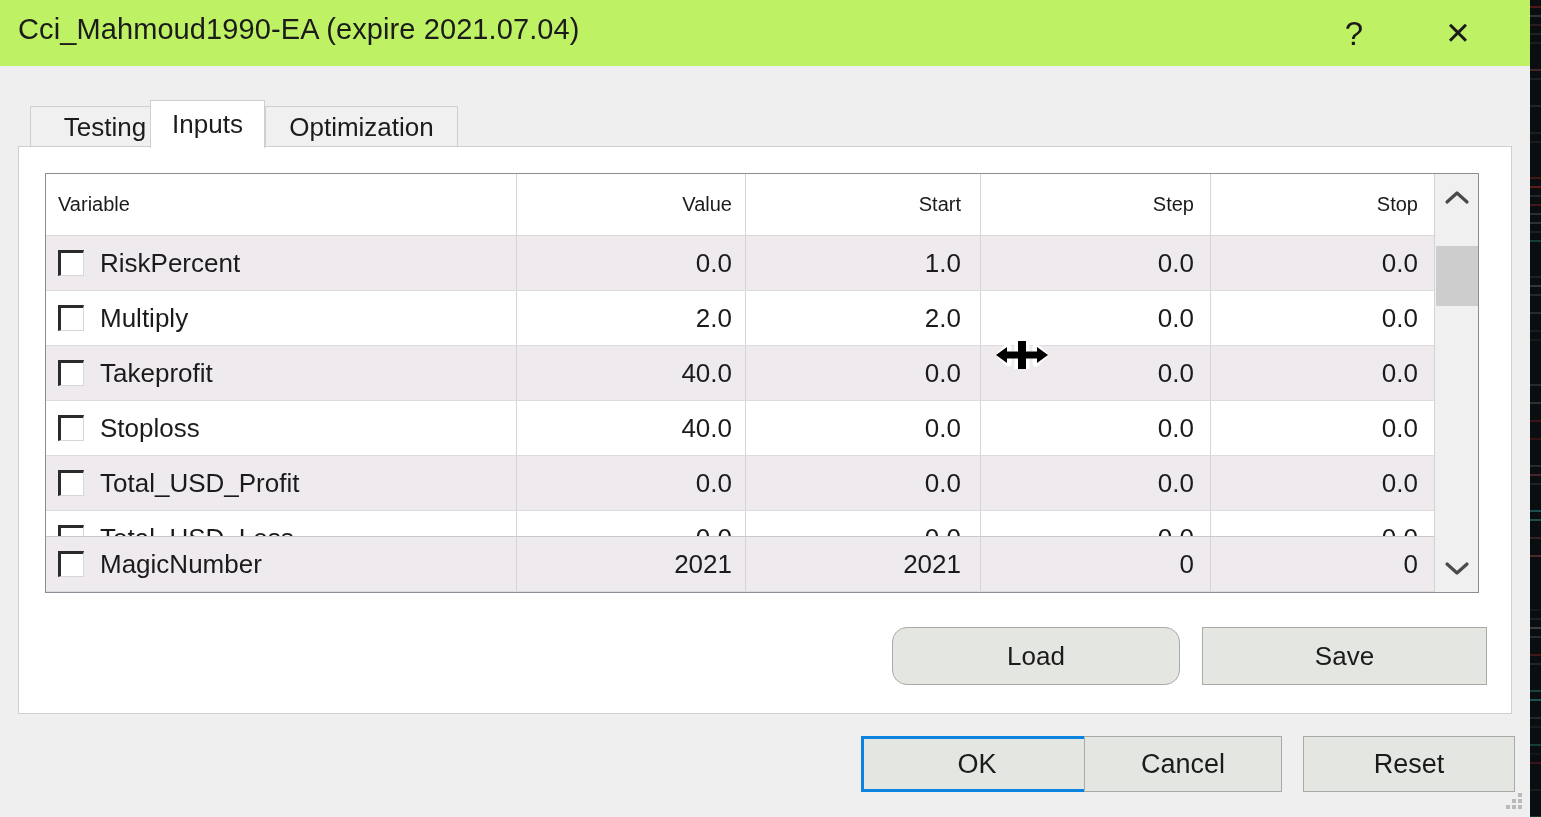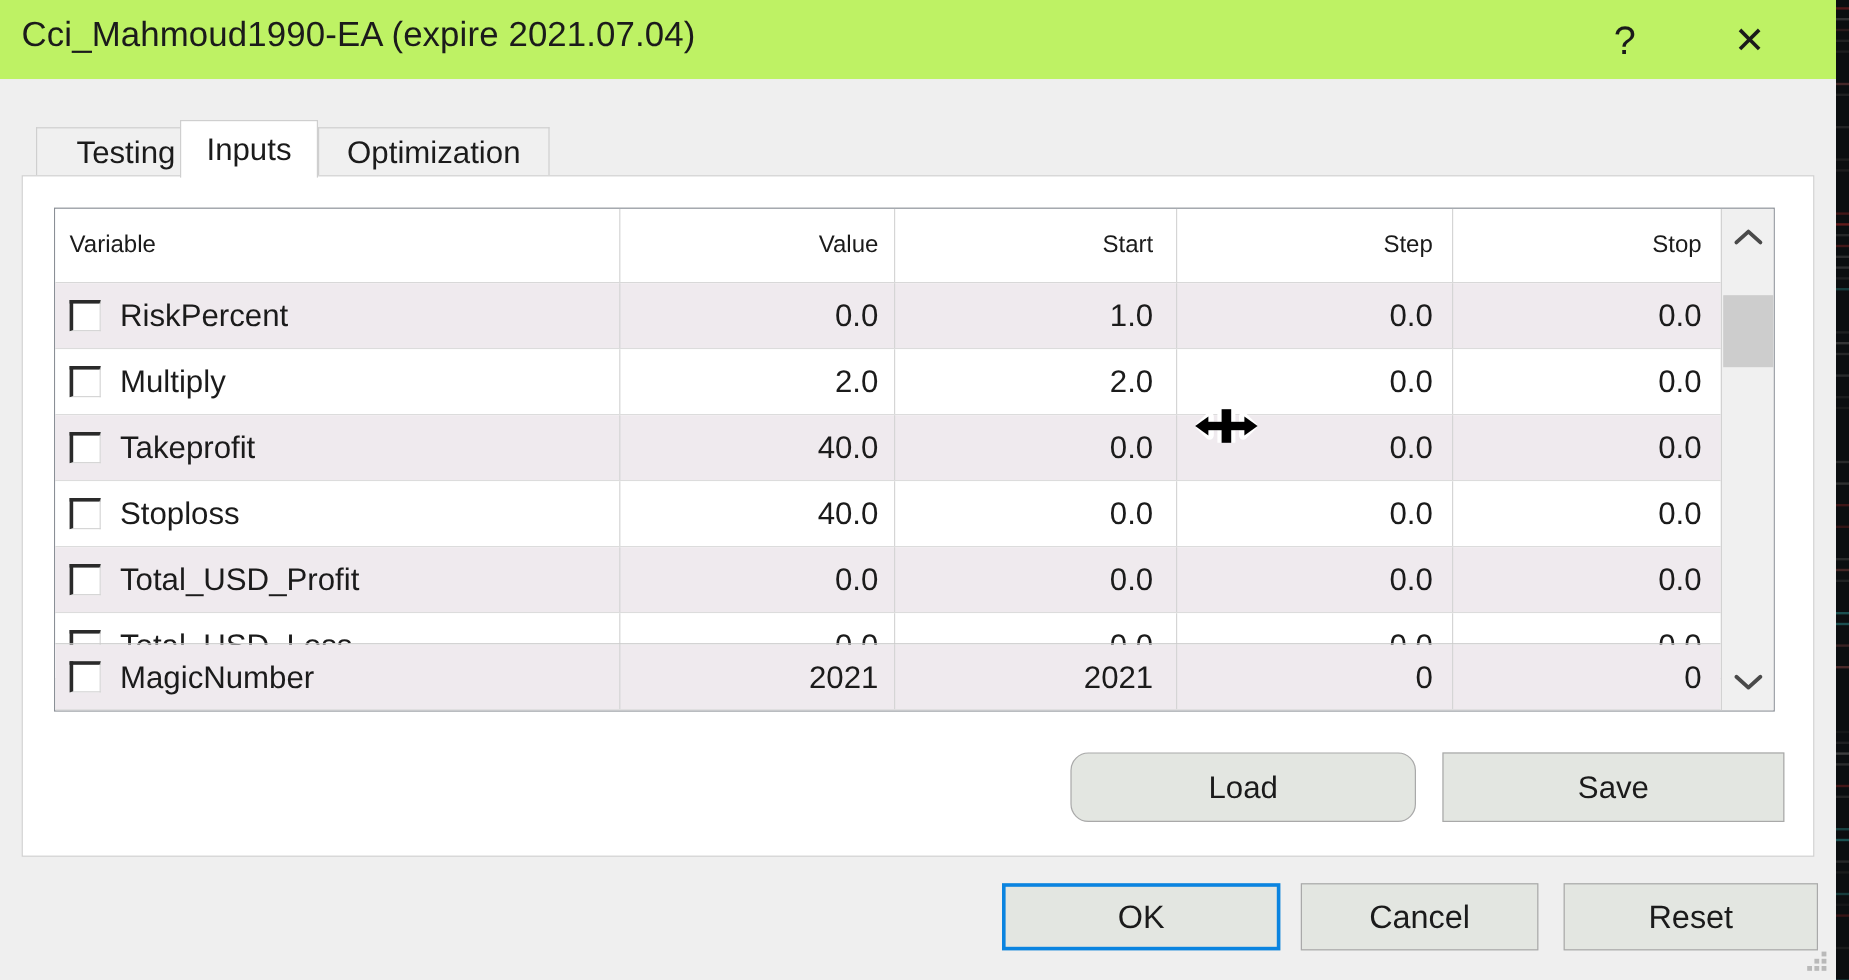--- a/index.html
+++ b/index.html
@@ -257,21 +257,21 @@
     font-family: "Liberation Sans", sans-serif;
     font-size: 27px;
     color: #1b1b1b;
     cursor: default;
     display: flex;
     align-items: center;
     justify-content: center;
     padding: 0;
   }
   #btn-ok {
-    left: 835px; top: 670px; width: 232px; height: 56px;
+    left: 861px; top: 670px; width: 232px; height: 56px;
     border: 3px solid #0a84e0;
   }
   #btn-cancel { left: 1084px; top: 670px; width: 198px; height: 56px; }
   #btn-reset  { left: 1303px; top: 670px; width: 212px; height: 56px; }
 
   
   #grip {
     position: absolute;
     right: 8px; bottom: 6px;
     width: 22px; height: 22px;

